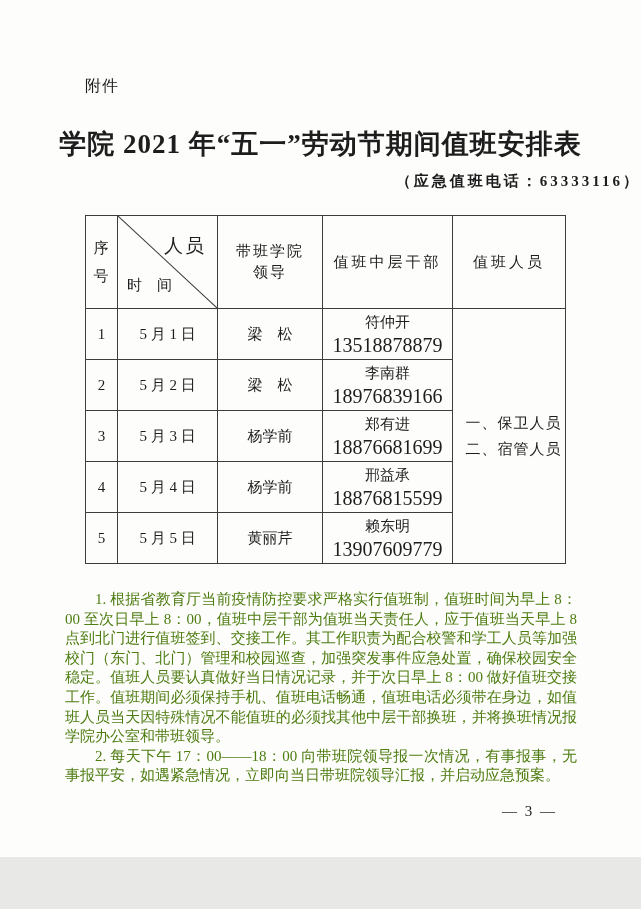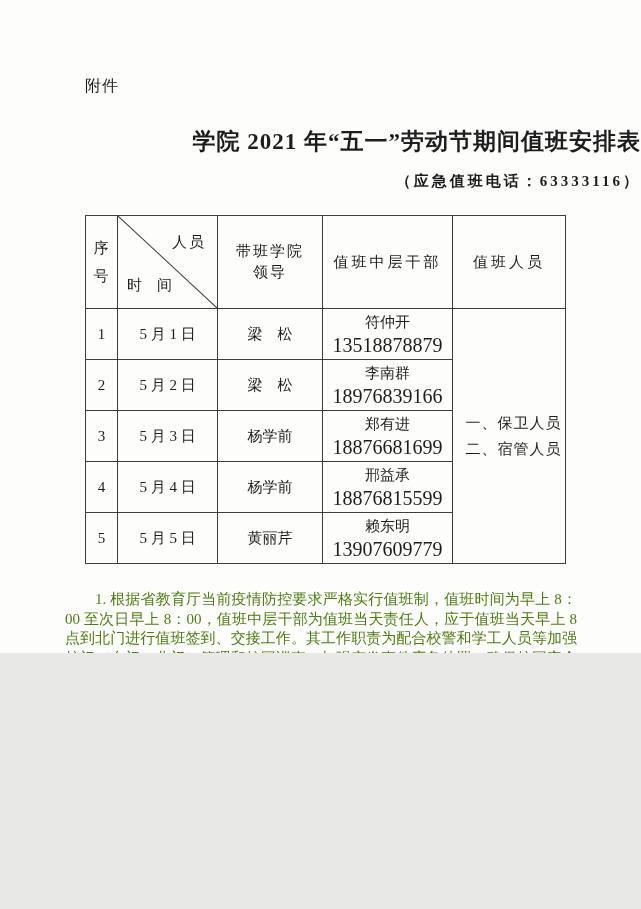--- a/index.html
+++ b/index.html
@@ -3,21 +3,21 @@
 <meta charset="utf-8">
 <style>
   html, body {
     margin: 0;
     padding: 0;
     background: #e8e8e6;
   }
   .page {
     position: relative;
     width: 641px;
-    height: 653px;
+    height: 857px;
     margin: 0 auto;
     background: #fdfdfc;
     font-family: "Liberation Serif", "DejaVu Serif", serif;
     color: #1d1d1d;
     overflow: hidden;
   }
 
   
   .attachment {
     position: absolute;
@@ -25,22 +25,22 @@
     top: 76px;
     font-size: 16px;
     letter-spacing: 1px;
   }
   .doc-title {
     position: absolute;
     left: 0;
     top: 126px;
     width: 100%;
     margin: 0;
-    text-align: right;
-    font-size: 23px;
+    text-align: center;
+    font-size: 27px;
     font-weight: bold;
     letter-spacing: 1px;
   }
   .doc-subtitle {
     position: absolute;
     left: 0;
     top: 172px;
     width: 100%;
     text-align: right;
     font-size: 15px;
@@ -79,21 +79,21 @@
   .diag-cell svg {
     position: absolute;
     left: 0; top: 0;
     width: 100%; height: 100%;
     display: block;
   }
   .diag-top {
     position: absolute;
     top: 17px;
     right: 11px;
-    font-size: 15px;
+    font-size: 19px;
     letter-spacing: 2px;
   }
   .diag-bottom {
     position: absolute;
     bottom: 13px;
     left: 9px;
     font-size: 15px;
     margin-top: 48px;
   }
 
@@ -219,17 +219,18 @@
         <td class="cell-two-line">
           <span style="display:block">赖东明</span>
           <span style="display:block" class="phone">13907609779</span>
         </td>
       </tr>
     </tbody>
   </table>
 
   <div class="notes">
     <p>1. 根据省教育厅当前疫情防控要求严格实行值班制，值班时间为早上 8：00 至次日早上 8：00，值班中层干部为值班当天责任人，应于值班当天早上 8 点到北门进行值班签到、交接工作。其工作职责为配合校警和学工人员等加强校门（东门、北门）管理和校园巡查，加强突发事件应急处置，确保校园安全稳定。值班人员要认真做好当日情况记录，并于次日早上 8：00 做好值班交接工作。值班期间必须保持手机、值班电话畅通，值班电话必须带在身边，如值班人员当天因特殊情况不能值班的必须找其他中层干部换班，并将换班情况报学院办公室和带班领导。</p>
+    <p>2. 每天下午 17：00——18：00 向带班院领导报一次情况，有事报事，无事报平安，如遇紧急情况，立即向当日带班院领导汇报，并启动应急预案。</p>
   </div>
 
   <div class="page-number">— 3 —</div>
 
 </div>
 
 </body></html>

